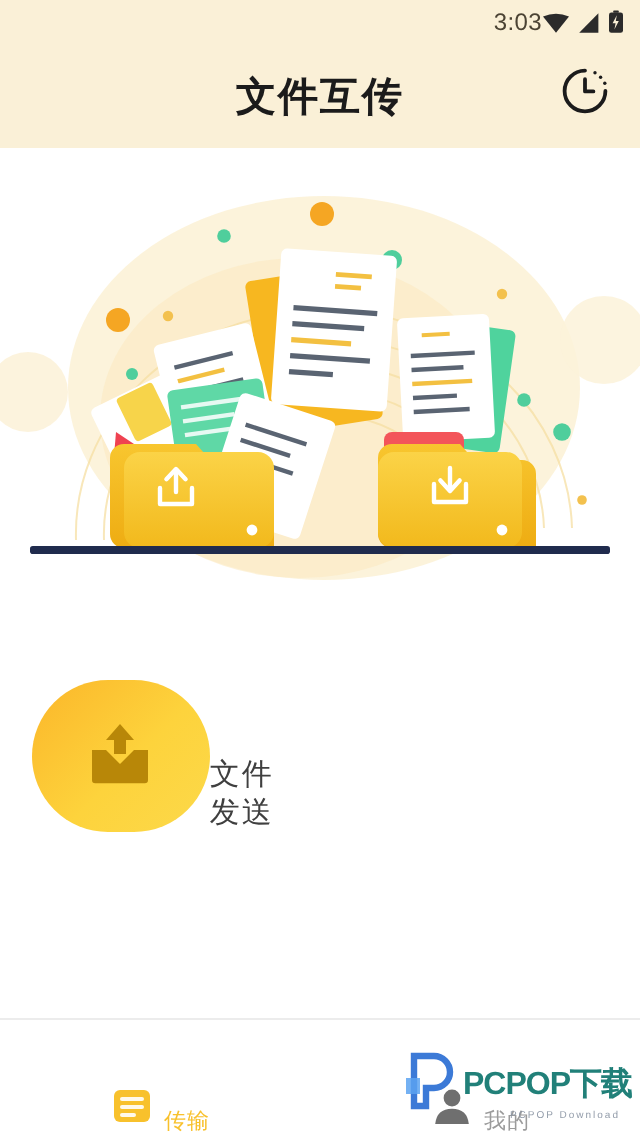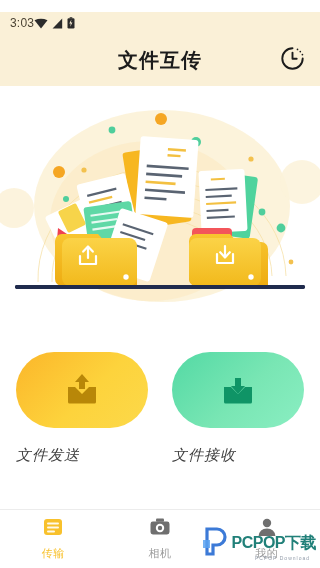--- a/index.html
+++ b/index.html
@@ -21,24 +21,23 @@
     background: #ffffff;
     overflow: hidden;
   }
 
   
   .status-bar {
     height: 22px;
     background: #faf0d7;
     display: flex;
     align-items: center;
-    justify-content: flex-start;
+    justify-content: flex-end;
     padding: 0 8px 0 10px;
     box-sizing: border-box;
-    margin-top: 12px;
   }
   .status-time {
     font-size: 12px;
     color: #4b4334;
     letter-spacing: 0.2px;
   }
   .status-icons {
     display: flex;
     align-items: center;
     gap: 4px;
@@ -85,23 +84,22 @@
   
   .actions {
     display: flex;
     justify-content: space-between;
     padding: 40px 16px 0 16px;
     box-sizing: border-box;
   }
   .action-col {
     width: 132px;
     display: flex;
-    flex-direction: column;
-    align-items: flex-start;
-    font-style: italic;
+    flex-direction: row;
+    align-items: flex-end;
   }
   .action-btn {
     width: 132px;
     height: 76px;
     border-radius: 38px;
     display: flex;
     align-items: center;
     justify-content: center;
     border: none;
     padding: 0;
@@ -128,22 +126,22 @@
     bottom: 0;
     height: 58px;
     background: #ffffff;
     border-top: 1px solid #ececec;
     display: flex;
     align-items: stretch;
   }
   .nav-item {
     flex: 1;
     display: flex;
-    flex-direction: column;
-    align-items: center;
+    flex-direction: row;
+    align-items: flex-end;
     justify-content: center;
     gap: 5px;
     cursor: pointer;
   }
   .nav-label {
     font-size: 11px;
     color: #9b9b9b;
     letter-spacing: 0.5px;
   }
   .nav-item.active .nav-label { color: #f8c12c; }
@@ -343,60 +341,38 @@
         <span>
           <svg width="34" height="32" viewBox="0 0 34 32">
             <path d="M17 1 L24 9 H20 V16 H14 V9 H10 Z" fill="#b88708"></path>
             <path d="M3 14 L10 14 L17 21 L24 14 L31 14 L31 29 A1.6 1.6 0 0 1 29.4 30.6 L4.6 30.6 A1.6 1.6 0 0 1 3 29 Z" fill="#b88708"></path>
           </svg>
         </span>
       </button>
       <div class="action-label">文件发送</div>
     </div>
 
-    <div class="action-col">
-      <button class="action-btn receive">
-        <span>
-          <svg width="34" height="32" viewBox="0 0 34 32">
-            <path d="M17 21 L10 13 H14 V5 H20 V13 H24 Z" fill="#0f9466"></path>
-            <path d="M3 14 L10 14 L17 21 L24 14 L31 14 L31 29 A1.6 1.6 0 0 1 29.4 30.6 L4.6 30.6 A1.6 1.6 0 0 1 3 29 Z" fill="#0f9466"></path>
-          </svg>
-        </span>
-      </button>
-      <div class="action-label">文件接收</div>
-    </div>
 
   </div>
 
   <div class="bottom-nav">
 
     <div class="nav-item active">
       <span>
         <svg width="22" height="20" viewBox="0 0 22 20">
           <rect x="2" y="2" width="18" height="16" rx="3" fill="#f8c12c"></rect>
           <rect x="5" y="5.5" width="12" height="2" rx="1" fill="#ffffff" opacity="0.9"></rect>
           <rect x="5" y="9.5" width="12" height="2" rx="1" fill="#ffffff" opacity="0.9"></rect>
           <rect x="5" y="13.5" width="8" height="2" rx="1" fill="#ffffff" opacity="0.9"></rect>
         </svg>
       </span>
       <span class="nav-label">传输</span>
     </div>
 
 
-    <div class="nav-item">
-      <span>
-        <svg width="22" height="20" viewBox="0 0 22 20">
-          <rect x="7" y="1.5" width="8" height="3.2" rx="1" fill="#6f6f6f"></rect>
-          <rect x="1.5" y="4.5" width="19" height="13" rx="2.4" fill="#6f6f6f"></rect>
-          <circle cx="11" cy="11" r="4.2" fill="#ffffff"></circle>
-          <circle cx="11" cy="11" r="2.2" fill="#6f6f6f"></circle>
-        </svg>
-      </span>
-      <span class="nav-label">相机</span>
-    </div>
 
 
     <div class="nav-item">
       <span>
         <svg width="22" height="20" viewBox="0 0 22 20">
           <circle cx="11" cy="6" r="4.2" fill="#6f6f6f"></circle>
           <path d="M2.6 19 Q3.4 11.4 11 11.4 Q18.6 11.4 19.4 19 Z" fill="#6f6f6f"></path>
         </svg>
       </span>
       <span class="nav-label">我的</span>

